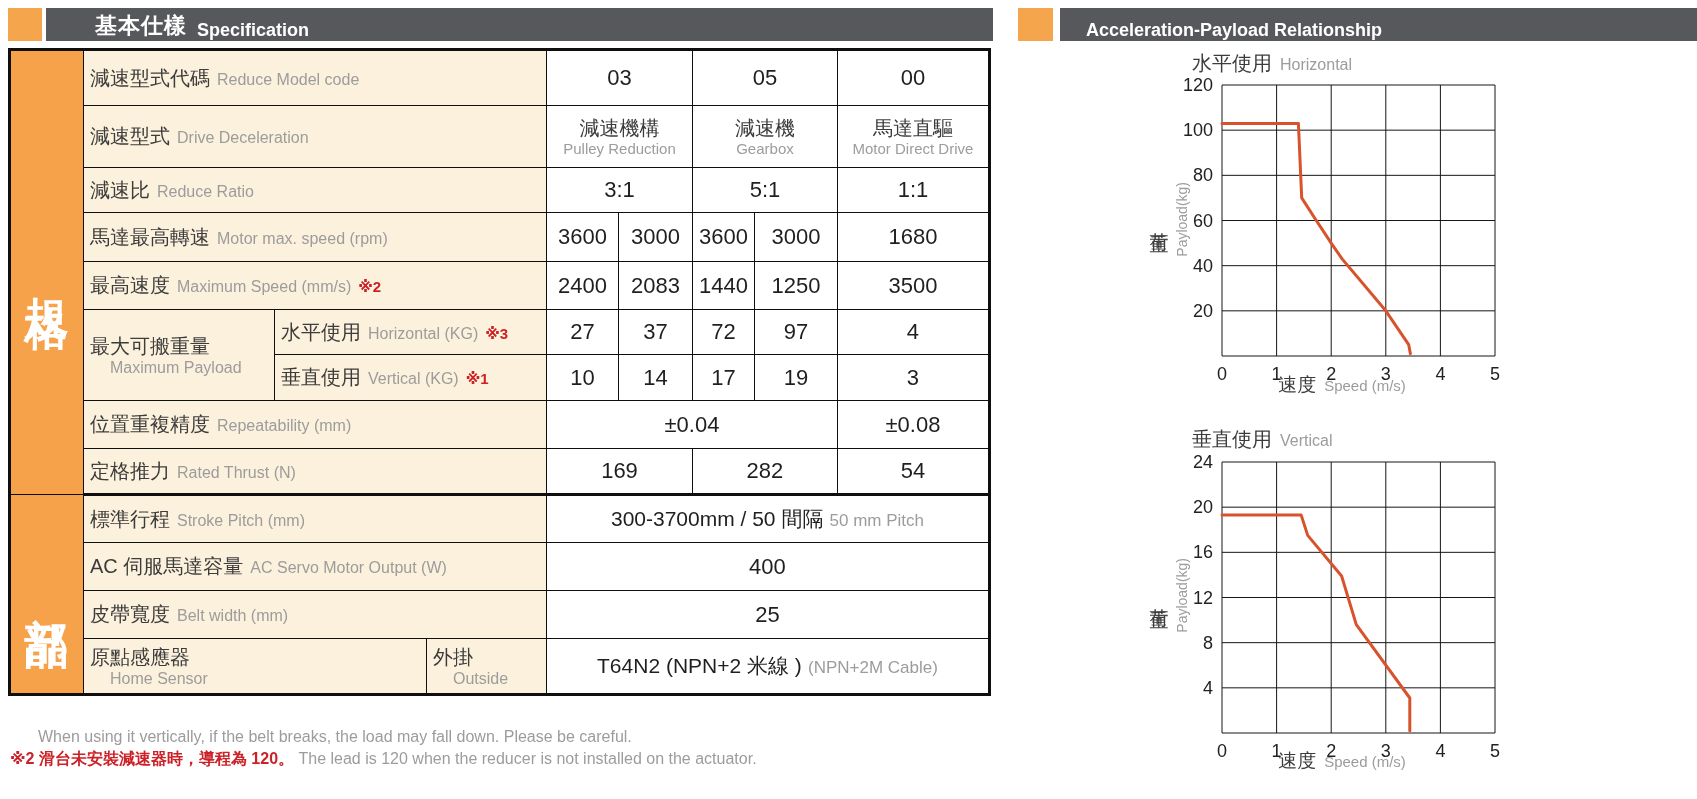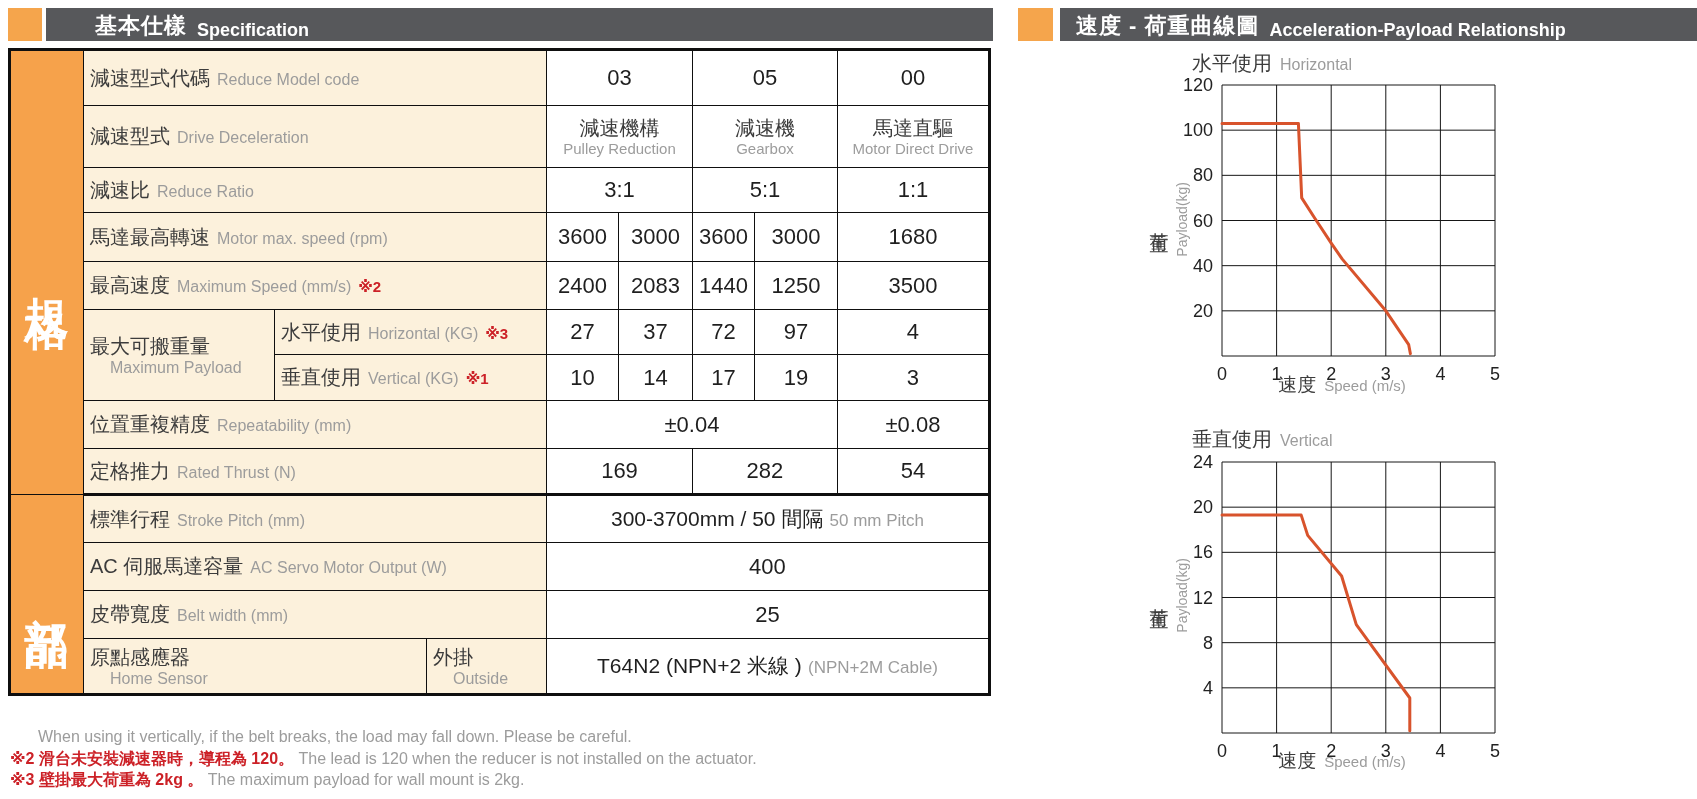--- a/index.html
+++ b/index.html
@@ -55,21 +55,20 @@
 <div id="page">
 
   <div class="hdr-square" style="left:8px;top:8px;width:34px;height:33px;"></div>
   <div class="hdr-bar" style="left:46px;top:8px;width:947px;height:33px;padding-left:49px;box-sizing:border-box;">
     <span class="hdr-zh">基本仕樣</span>
     <span class="hdr-en">Specification</span>
   </div>
 
   <div class="hdr-square" style="left:1018px;top:8px;width:35px;height:33px;"></div>
   <div class="hdr-bar" style="left:1060px;top:8px;width:637px;height:33px;padding-left:16px;box-sizing:border-box;">
-    <span class="hdr-zh">速度 - 荷重曲線圖</span>
     <span class="hdr-en">Acceleration-Payload Relationship</span>
   </div>
 
   <table class="spec">
     <colgroup>
       <col style="width:74px">
         <col style="width:191px">
         <col style="width:152px">
         <col style="width:120px">
       <col style="width:72px">
@@ -253,24 +252,20 @@
     </tr>
   </tbody>
     </table>
 
   <div class="fn" style="top:728px;left:38px;">
     <span class="gray">When using it vertically, if the belt breaks, the load may fall down. Please be careful.</span>
   </div>
   <div class="fn" style="top:749px;">
     <span class="red">※2 滑台未安裝減速器時，導程為 120。</span>
     <span class="gray">The lead is 120 when the reducer is not installed on the actuator.</span>
-  </div>
-  <div class="fn" style="top:770px;">
-    <span class="red">※3 壁掛最大荷重為 2kg 。</span>
-    <span class="gray">The maximum payload for wall mount is 2kg.</span>
   </div>
 
   <div class="chart-title" style="left:1192px;top:50px;">
     <span class="ct-zh">水平使用</span><span class="ct-en">Horizontal</span>
   </div>
   <div class="ylab" style="left:1146px;top:182px;">
     <span class="yl-zh">荷重</span>
     <span class="yl-en">Payload(kg)</span>
   </div>
   <svg class="chart" style="left:1176px;top:77px;" width="331" height="325">

